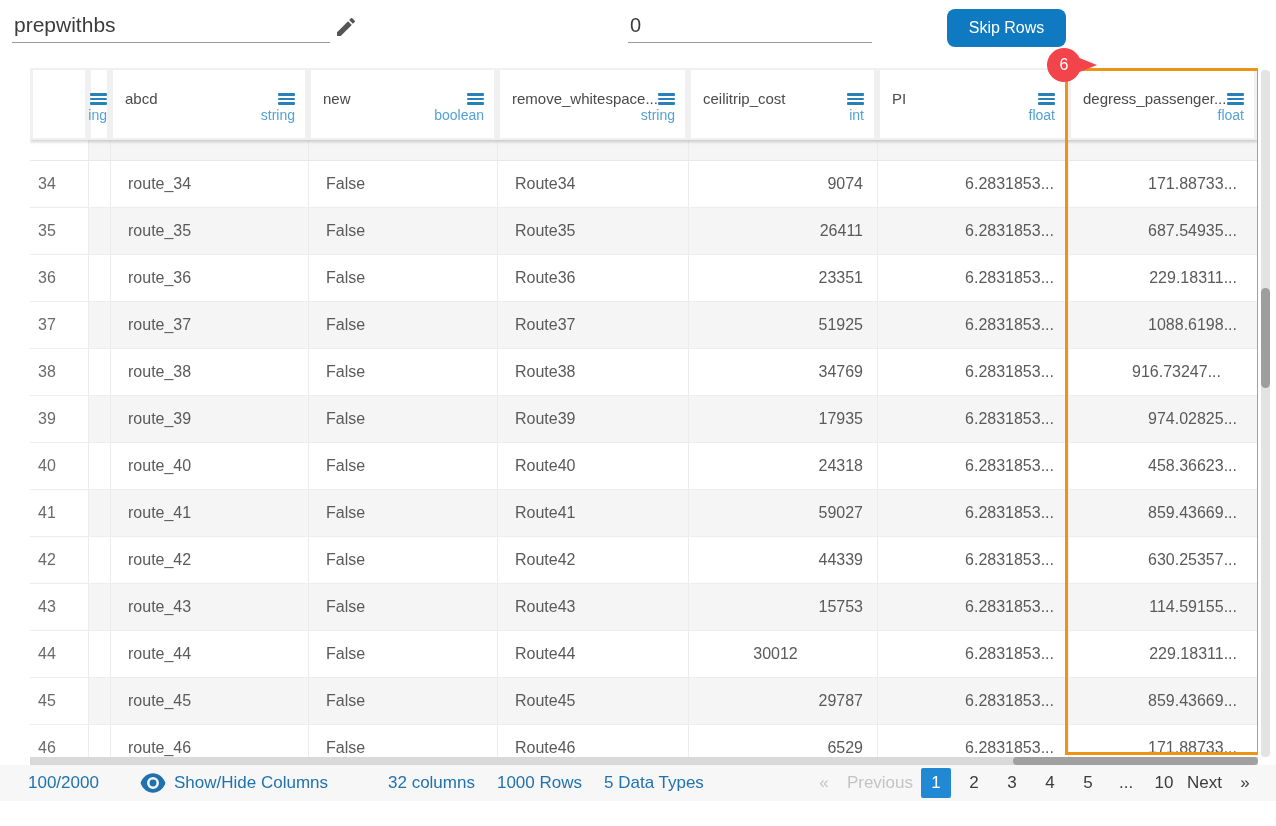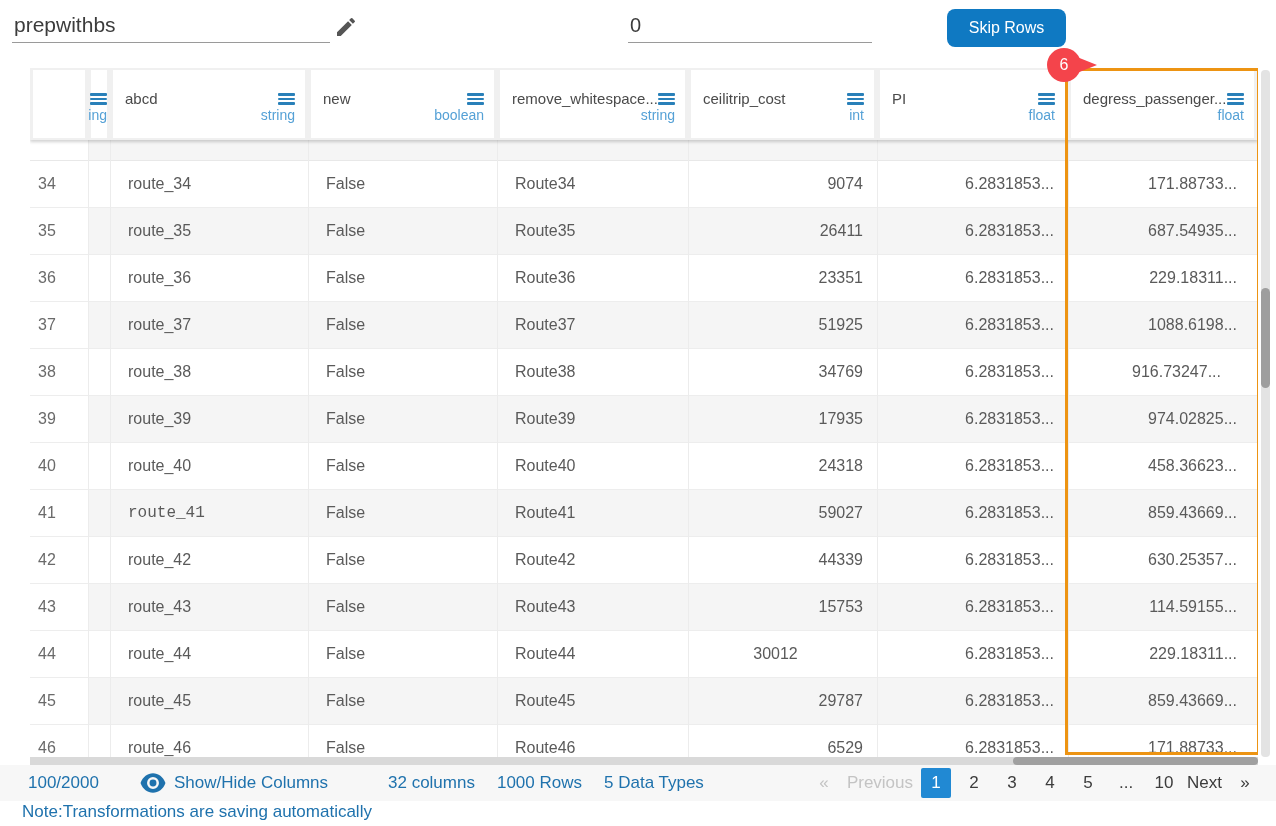--- a/index.html
+++ b/index.html
@@ -226,21 +226,21 @@
           <span class="cell" style="left: 98px; width: 178px;">route_40</span>
           <span class="cell" style="left: 296px; width: 169px;">False</span>
           <span class="cell" style="left: 485px; width: 171px;">Route40</span>
           <span class="cell" style="left: 658px; width: 175px; text-align: right;">24318</span>
           <span class="cell" style="left: 847px; width: 177px; text-align: right;">6.2831853...</span>
           <span class="cell" style="left: 1038px; width: 169px; text-align: right;">458.36623...</span>
         </div>
         <div class="row alt" style="top: 329px;">
           <div class="numbg"></div>
           <span class="cell num" style="left: 8px; width: 38px;">41</span>
-          <span class="cell" style="left: 98px; width: 178px; font-family: Liberation Mono, monospace;">route_41</span>
+          <span class="cell" style="left: 98px; width: 178px;">route_41</span>
           <span class="cell" style="left: 296px; width: 169px;">False</span>
           <span class="cell" style="left: 485px; width: 171px;">Route41</span>
           <span class="cell" style="left: 658px; width: 175px; text-align: right;">59027</span>
           <span class="cell" style="left: 847px; width: 177px; text-align: right;">6.2831853...</span>
           <span class="cell" style="left: 1038px; width: 169px; text-align: right;">859.43669...</span>
         </div>
         <div class="row" style="top: 376px;">
           <div class="numbg"></div>
           <span class="cell num" style="left: 8px; width: 38px;">42</span>
           <span class="cell" style="left: 98px; width: 178px;">route_42</span>
@@ -329,15 +329,14 @@
         <span class="pg">2</span>
         <span class="pg">3</span>
         <span class="pg">4</span>
         <span class="pg">5</span>
         <span class="pg">...</span>
         <span class="pg">10</span>
         <span class="pg">Next</span>
         <span class="pg">»</span>
       </span>
   </div>
-  <div class="note">Note:Transformations are saving automatically</div>
 
 </div>
 
 </body></html>

